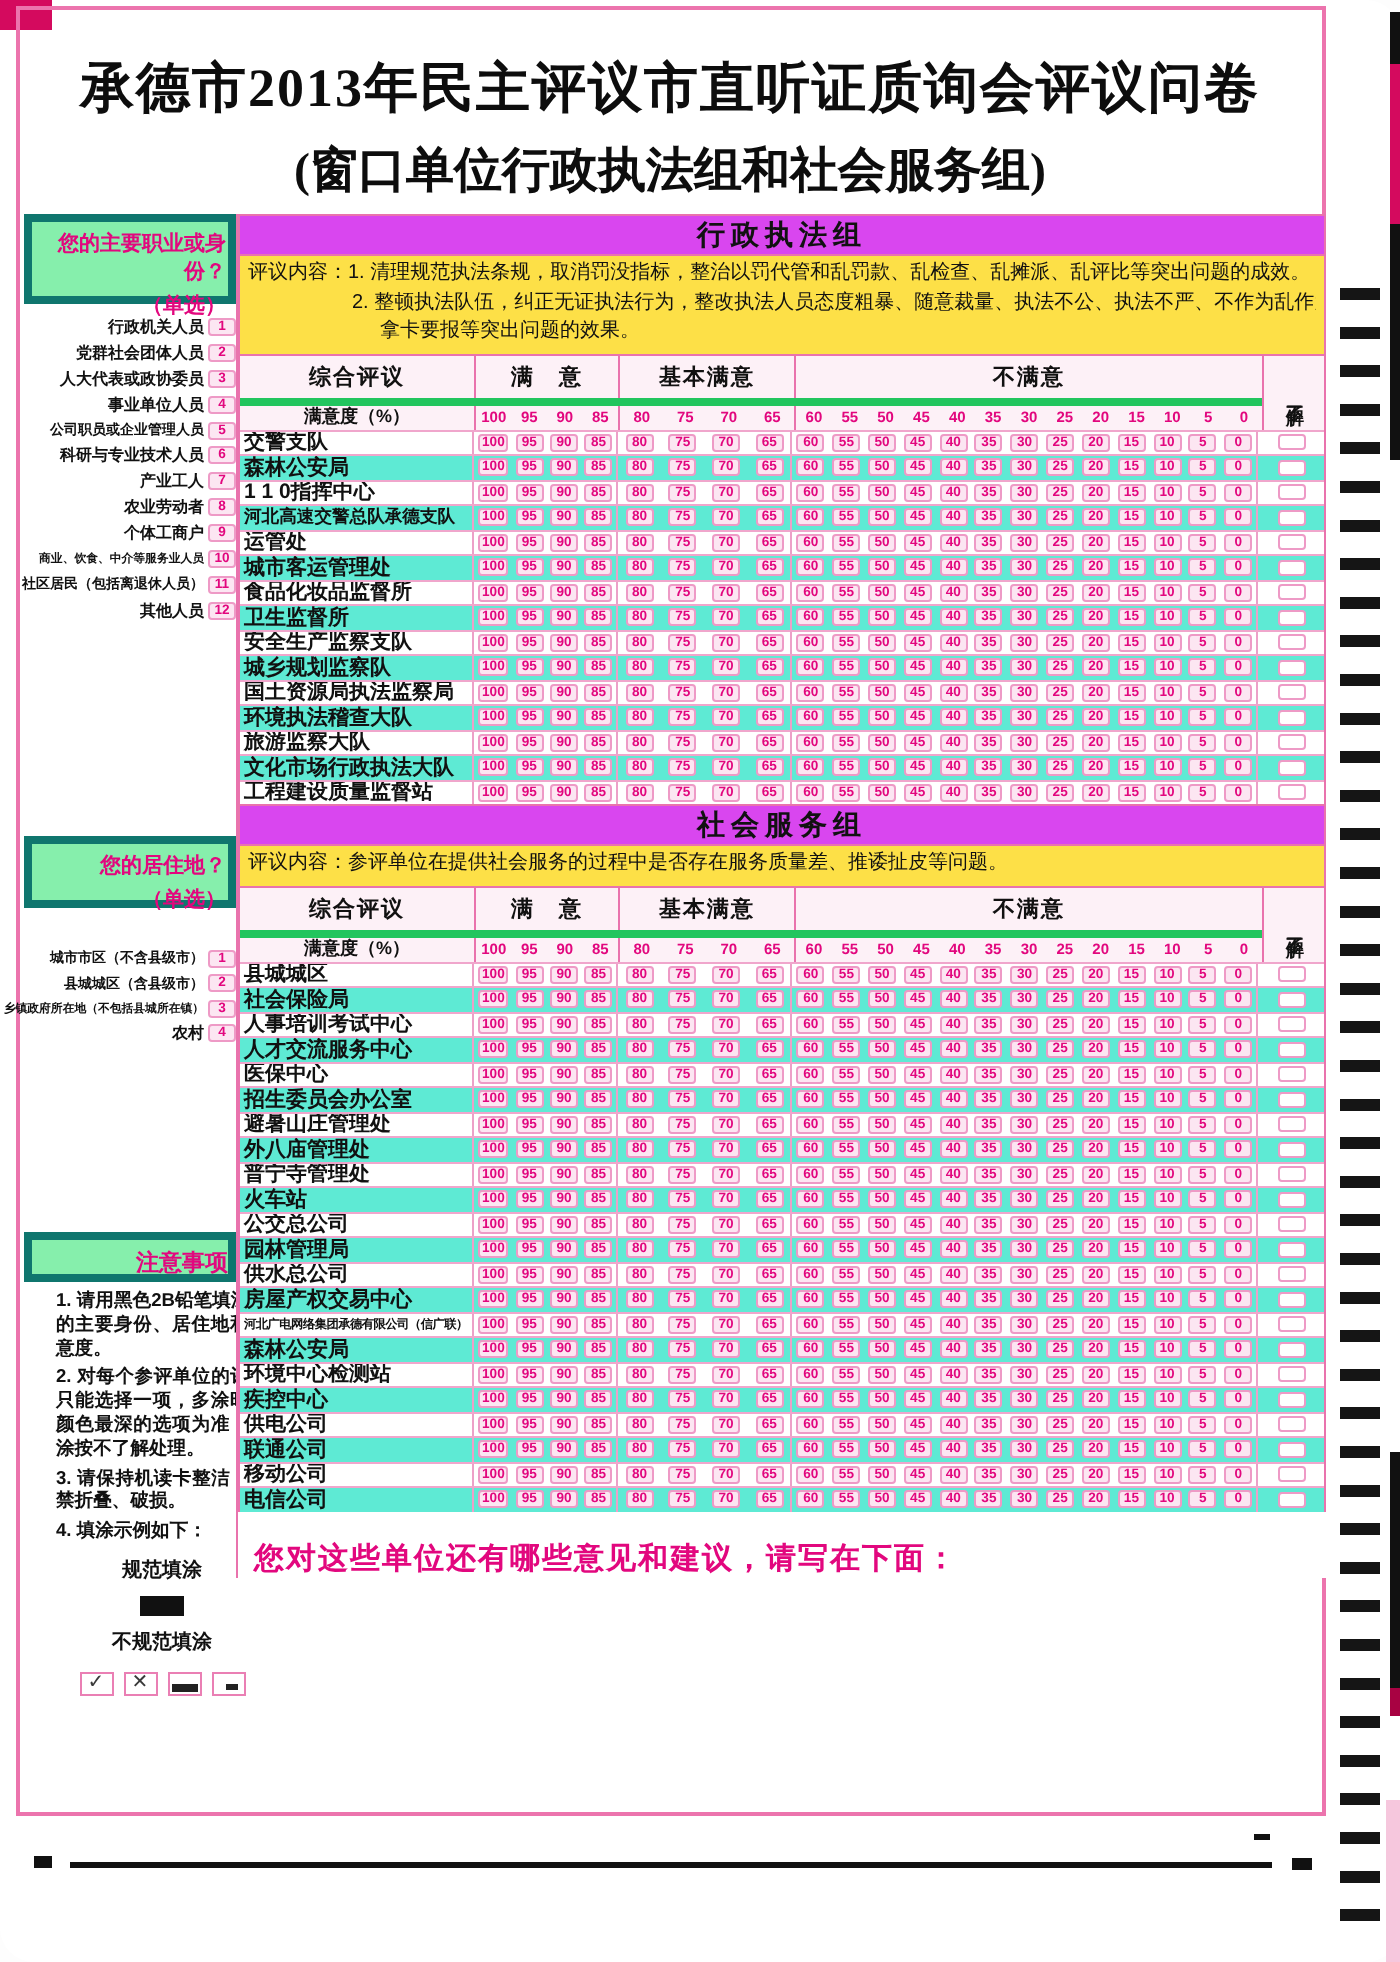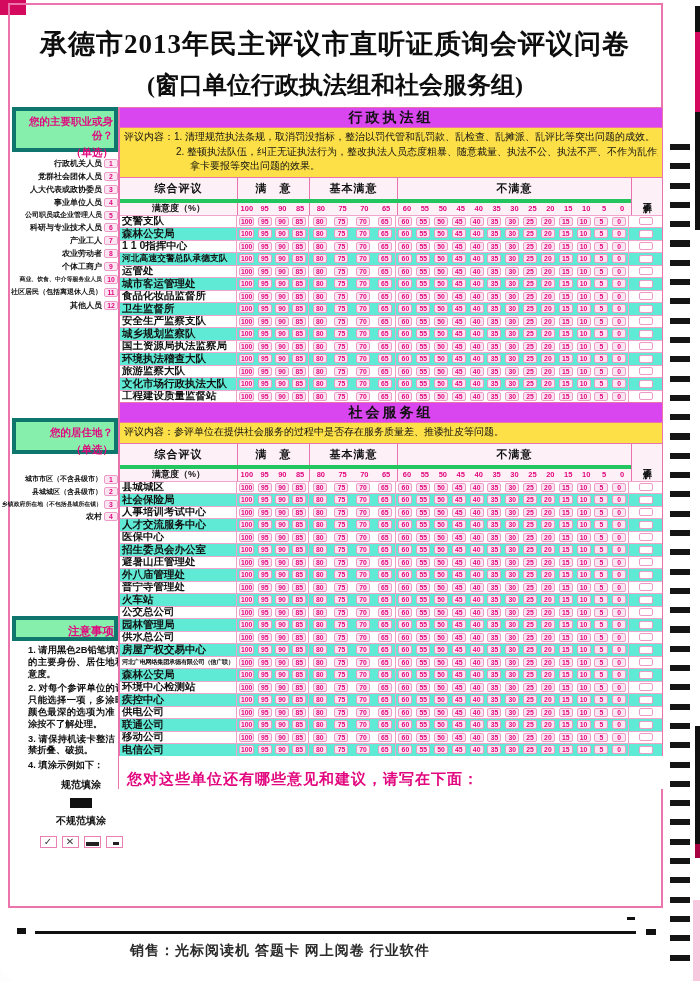--- a/index.html
+++ b/index.html
@@ -1555,14 +1555,13 @@
   <div class="edge e2"></div>
   <div class="edge e3"></div>
   <div class="edge e4"></div>
   <div class="edge e5"></div>
   <div class="edge e6"></div>
 
   <div class="footer-line"></div>
   <div class="fsq a"></div>
   <div class="fsq b"></div>
   <div class="fsq c"></div>
-  <div class="footer-text">销售：光标阅读机 答题卡 网上阅卷 行业软件</div>
 </div>
 
 </body></html>

